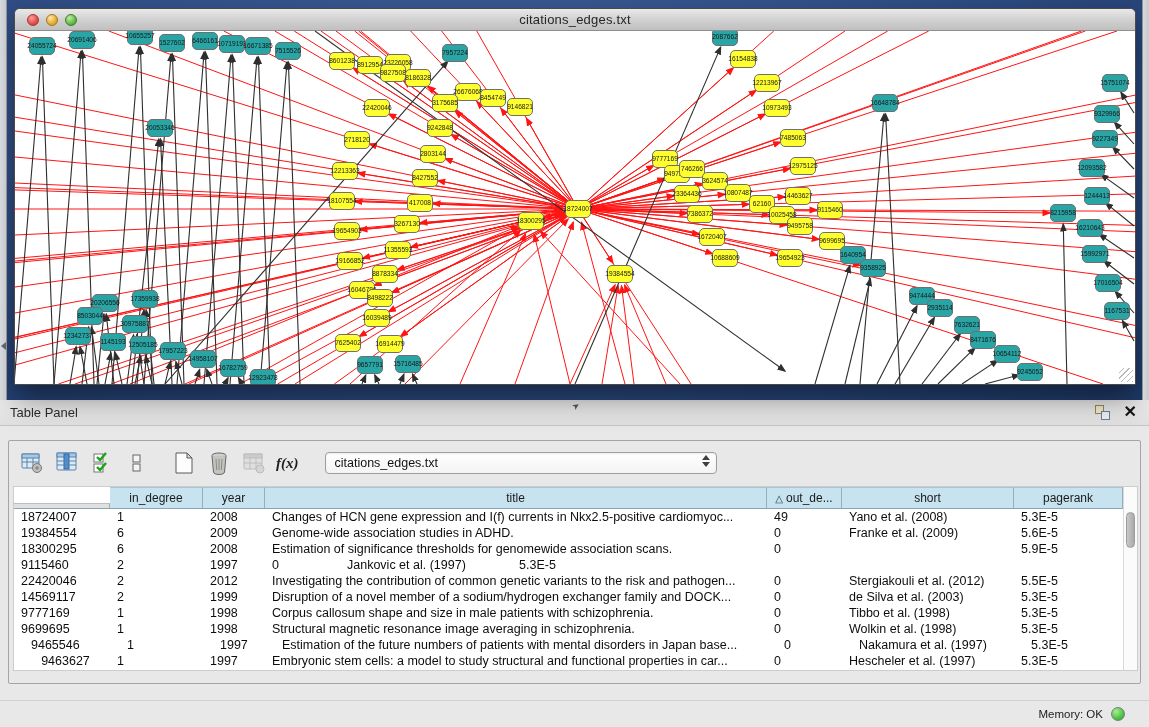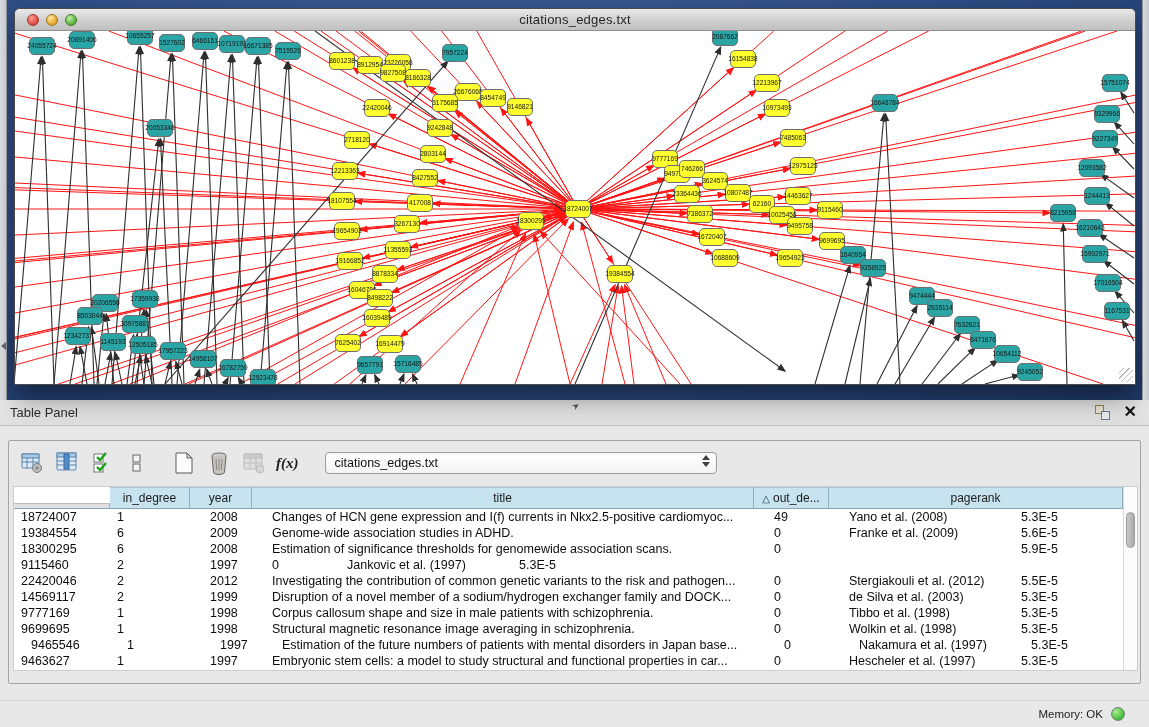--- a/index.html
+++ b/index.html
@@ -778,24 +778,25 @@
             <span class="tri-up"></span>
             <span class="tri-dn"></span>
           </span>
       </div>
     </div>
 
     <div class="tbl-area">
       <div class="tbl">
         <div class="thead" id="thead">
             <div class="th gray" style="width: 96px; margin-top: 16px;">name</div>
-            <div class="th" style="width: 80px;">in_degree</div>
+            <div class="th" style="width: 93px;">in_degree</div>
             <div class="th" style="width: 62px;">year</div>
             <div class="th" style="width: 502px;">title</div>
             <div class="th" style="width: 75px;"><span class="sort-tri">△</span>out_de...</div>
+            <div class="th" style="width: 172px;">short</div>
             <div class="th" style="width: 106px; flex: 1 1 0%; text-align: center;">pagerank</div>
           </div>
         <div id="tbody">
             <div class="trow">
               <div class="td" style="width: 96px;">18724007</div>
               <div class="td" style="width: 93px;">1</div>
               <div class="td" style="width: 62px;">2008</div>
               <div class="td" style="width: 502px;">Changes of HCN gene expression and I(f) currents in Nkx2.5-positive cardiomyoc...</div>
               <div class="td" style="width: 75px;">49</div>
               <div class="td" style="width: 172px;">Yano et al. (2008)</div>
@@ -866,21 +867,21 @@
             <div class="trow">
               <div class="td" style="width: 96px; margin-left: 10px;">9465546</div>
               <div class="td" style="width: 93px;">1</div>
               <div class="td" style="width: 62px;">1997</div>
               <div class="td" style="width: 502px;">Estimation of the future numbers of patients with mental disorders in Japan base...</div>
               <div class="td" style="width: 75px;">0</div>
               <div class="td" style="width: 172px;">Nakamura et al. (1997)</div>
               <div class="td" style="width: 106px; flex: 1 1 0%;">5.3E-5</div>
             </div>
             <div class="trow">
-              <div class="td" style="width: 96px;">9463627</div>
+              <div class="td" style="width: 96px; text-align: center;">9463627</div>
               <div class="td" style="width: 93px;">1</div>
               <div class="td" style="width: 62px;">1997</div>
               <div class="td" style="width: 502px;">Embryonic stem cells: a model to study structural and functional properties in car...</div>
               <div class="td" style="width: 75px;">0</div>
               <div class="td" style="width: 172px;">Hescheler et al. (1997)</div>
               <div class="td" style="width: 106px; flex: 1 1 0%;">5.3E-5</div>
             </div>
           </div>
       </div>
       <div class="vscroll">

